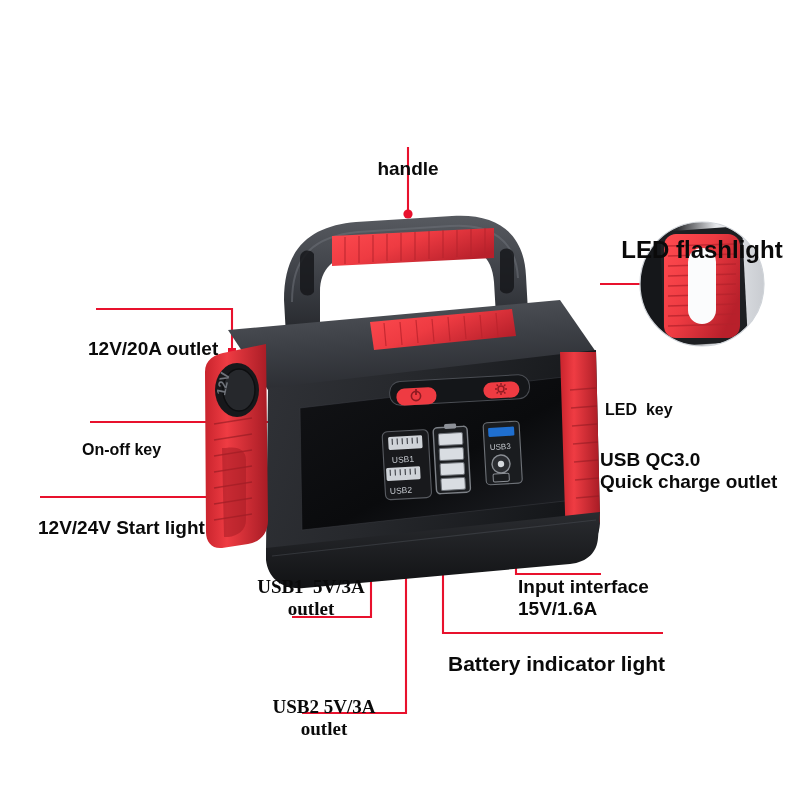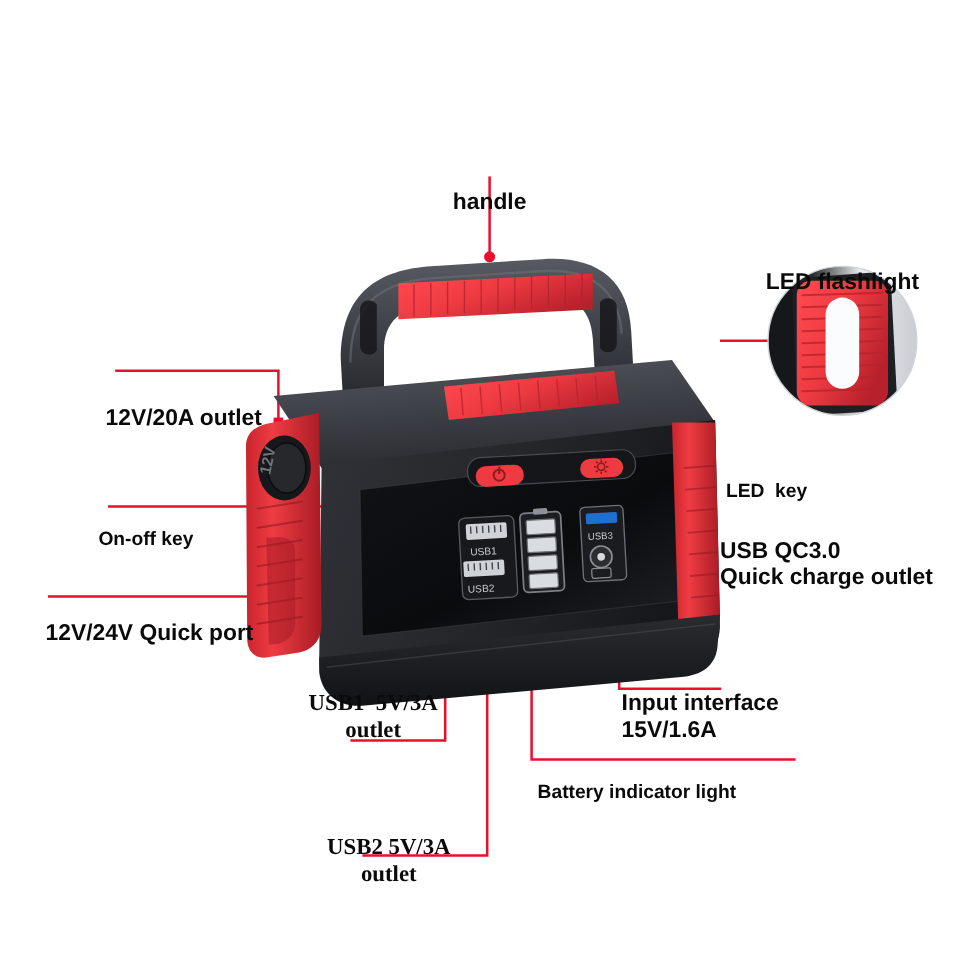--- a/index.html
+++ b/index.html
@@ -283,37 +283,37 @@
           <path d="M668,326 L736,324"></path>
         </g>
         <rect x="688" y="248" width="28" height="76" rx="14" fill="#fbfcfd"></rect>
       </g>
       <circle cx="702" cy="284" r="62" fill="none" stroke="#cfd3d8" stroke-width="1.2"></circle>
     </g>
   </svg>
 
   <div class="lbl sans ctr" style="left:330px;top:118px;width:156px;font-size:19px;">handle</div>
 
-  <div class="lbl sans ctr" style="left:612px;top:185px;width:180px;font-size:19px;">LED flashlight</div>
+  <div class="lbl sans ctr" style="left:612px;top:196px;width:180px;font-size:24px;">LED flashlight</div>
 
   <div class="lbl sans" style="left:88px;top:298px;font-size:19px;">12V/20A outlet</div>
 
   <div class="lbl sans" style="left:605px;top:361px;font-size:16px;">LED  key</div>
 
   <div class="lbl sans" style="left:82px;top:401px;font-size:16px;">On-off key</div>
 
   <div class="lbl sans" style="left:600px;top:409px;font-size:19px;">USB QC3.0
 Quick charge outlet</div>
 
-  <div class="lbl sans" style="left:38px;top:477px;font-size:19px;">12V/24V Quick port</div>
+  <div class="lbl sans" style="left:38px;top:477px;font-size:19px;">12V/24V Start light</div>
 
   <div class="lbl sans" style="left:518px;top:536px;font-size:19px;">Input interface
 15V/1.6A</div>
 
   <div class="lbl serif ctr" style="left:236px;top:576px;width:150px;font-size:19px;">USB1  5V/3A
 outlet</div>
 
-  <div class="lbl sans" style="left:448px;top:612px;font-size:16px;">Battery indicator light</div>
+  <div class="lbl sans" style="left:448px;top:612px;font-size:21px;">Battery indicator light</div>
 
   <div class="lbl serif ctr" style="left:248px;top:672px;width:152px;font-size:19px;margin-top:24px;">USB2 5V/3A
 outlet</div>
 
 </div>
 
 </body></html>

